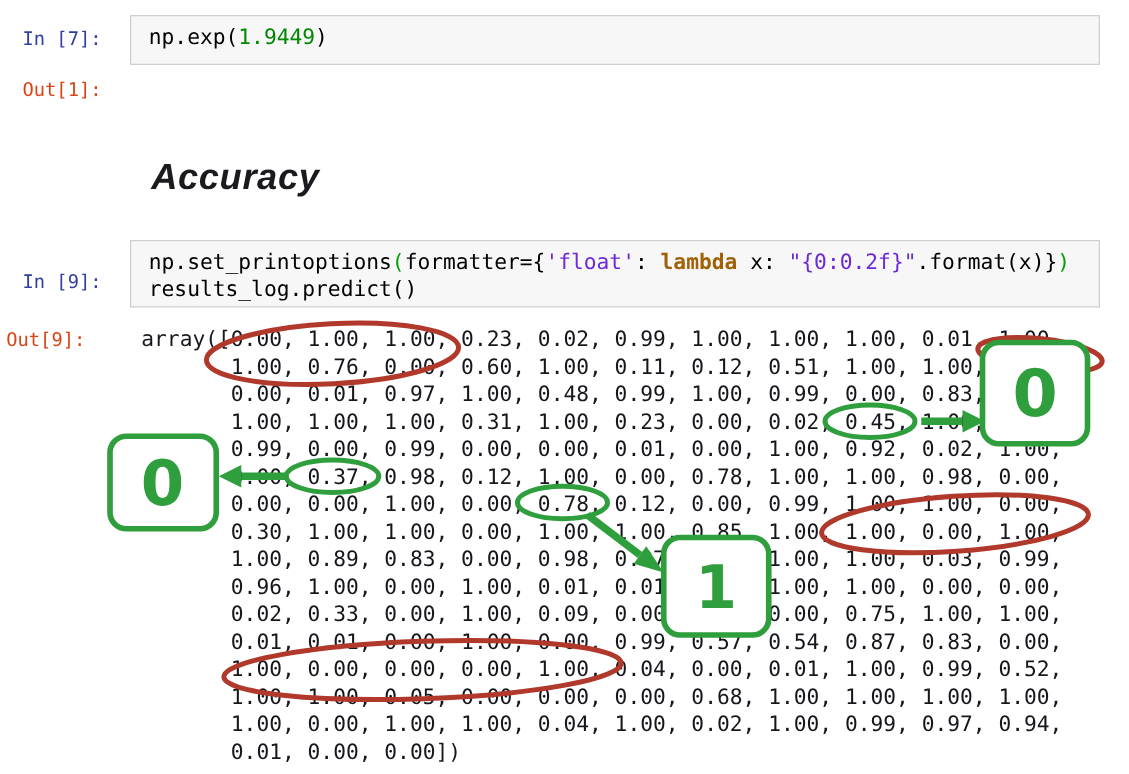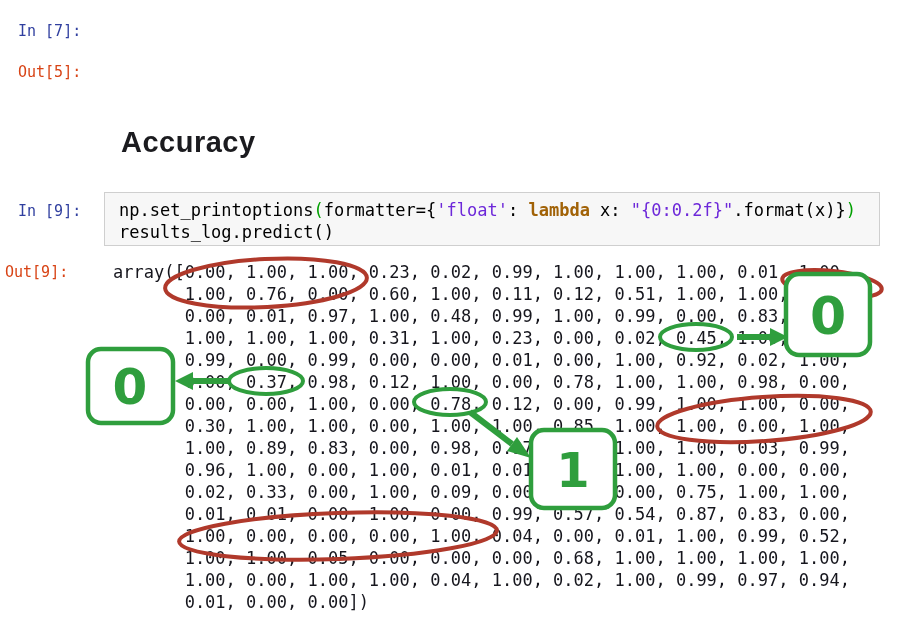--- a/index.html
+++ b/index.html
@@ -15,41 +15,44 @@
   .tok-plain{color:#000;}
   .tok-string{color:#6d28d9;}
   .tok-keyword{color:#a16207;font-weight:bold;}
   .tok-number{color:#008800;}
   .tok-bracket{color:#00a000;}
   .outtext{position:absolute;margin:0;font-family:"DejaVu Sans Mono",monospace;
            font-size:15px;line-height:20px;color:#16161d;white-space:pre;}
   .arraytext{font-size:17px;line-height:22px;}
   .heading{position:absolute;left:121px;top:126px;margin:0;
            font-family:"Liberation Sans","DejaVu Sans",sans-serif;
-           font-size:29px;font-weight:700;color:#1b1b1f;letter-spacing:0.5px;}
+           font-size:29px;font-weight:700;color:#1b1b1f;letter-spacing:0.5px;font-style:italic;}
   .overlay{position:absolute;left:0;top:0;width:903px;height:619px;pointer-events:none;}
   .ann-red{stroke:var(--ann-red,#b0392b);stroke-width:4;fill:none;}
   .ann-green{stroke:var(--ann-green,#2f9e3d);fill:none;}
   .ann-box{fill:#ffffff;stroke:var(--ann-green,#2f9e3d);stroke-width:4.5;}
   .ann-head{fill:var(--ann-green,#2f9e3d);stroke:none;}
   .ann-label{fill:var(--ann-green,#2f9e3d);stroke:none;font-family:"DejaVu Sans",sans-serif;
              font-weight:bold;text-anchor:middle;}
 </style>
 </head>
 <body>
 
 <div class="page">
 
   <div class="prompt in" style="left:18px;top:21px">In [7]:</div>
+  <div class="codecell" style="top:12px;height:40px">
+    <pre class="code"><div><span class="tok-plain">np.exp(</span><span class="tok-number">1.9449</span><span class="tok-plain">)</span></div></pre>
+  </div>
 
-  <div class="prompt out" style="left:18px;top:62px">Out[5]:</div>
+  <div class="prompt out" style="left:18px;top:62px">Out[1]:</div>
 
   <h2 class="heading">Accuracy</h2>
 
-  <div class="prompt in" style="left:18px;top:201px">In [9]:</div>
+  <div class="prompt in" style="left:18px;top:215px">In [9]:</div>
   <div class="codecell" style="top:192px;height:54px">
     <pre class="code"><div><span class="tok-plain">np.set_printoptions</span><span class="tok-bracket">(</span><span class="tok-plain">formatter={</span><span class="tok-string">'float'</span><span class="tok-plain">: </span><span class="tok-keyword">lambda</span><span class="tok-plain"> x: </span><span class="tok-string">"{0:0.2f}"</span><span class="tok-plain">.format(x)}</span><span class="tok-bracket">)</span></div><div><span class="tok-plain">results_log.predict()</span></div></pre>
   </div>
 
   <div class="prompt out" style="left:5px;top:262px">Out[9]:</div>
   <pre class="outtext arraytext" style="left:113px;top:261px">array([0.00, 1.00, 1.00, 0.23, 0.02, 0.99, 1.00, 1.00, 1.00, 0.01, 1.00,
        1.00, 0.76, 0.00, 0.60, 1.00, 0.11, 0.12, 0.51, 1.00, 1.00,
        0.00, 0.01, 0.97, 1.00, 0.48, 0.99, 1.00, 0.99, 0.00, 0.83,
        1.00, 1.00, 1.00, 0.31, 1.00, 0.23, 0.00, 0.02, 0.45, 1.00,
        0.99, 0.00, 0.99, 0.00, 0.00, 0.01, 0.00, 1.00, 0.92, 0.02, 1.00,

